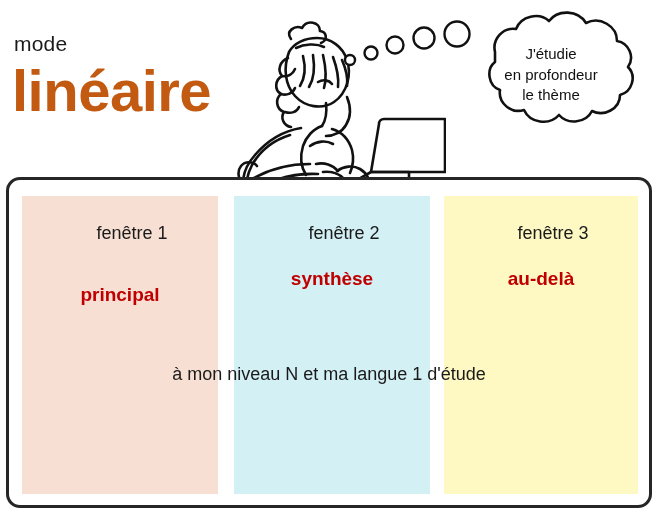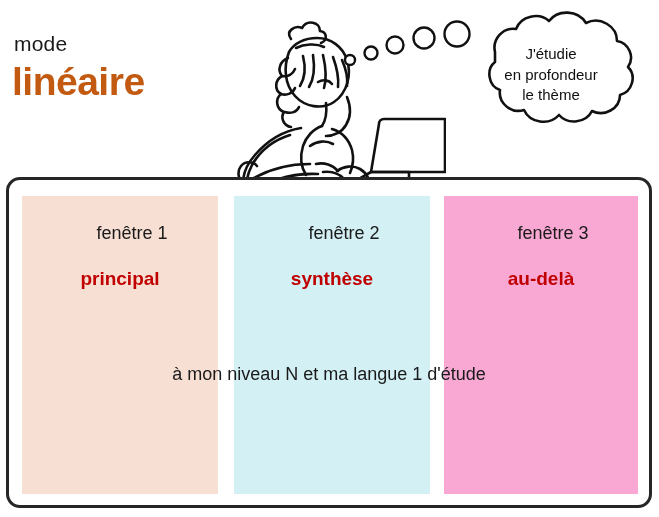--- a/index.html
+++ b/index.html
@@ -23,21 +23,21 @@
     top: 33px;
     font-size: 21px;
     color: #1a1a1a;
     letter-spacing: 0.2px;
     line-height: 1;
   }
   #mode-name {
     position: absolute;
     left: 12px;
     top: 62px;
-    font-size: 39px;
+    font-size: 58px;
     font-weight: bold;
     color: #C35A11;
     line-height: 1;
     letter-spacing: -0.5px;
   }
 
   
   #illustration {
     position: absolute;
     left: 206px;
@@ -225,28 +225,28 @@
     <span>J'étudie</span>
     <span>en profondeur</span>
     <span>le thème</span>
   </div>
 </div>
 
 <div id="main-panel" style="border-color: rgb(38, 38, 38);"></div>
 
 <div class="window-col" id="window-col-1" style="background: rgb(247, 223, 211);">
   <div class="col-title">fenêtre 1</div>
-  <div class="col-value" style="color: rgb(192, 0, 0);">principal</div>
+  <div class="col-value" style="color: rgb(192, 0, 0); margin-top: 16px;">principal</div>
 </div>
 
 <div class="window-col" id="window-col-2" style="background: rgb(211, 240, 245);">
   <div class="col-title">fenêtre 2</div>
   <div class="col-value" style="color: rgb(192, 0, 0);">synthèse</div>
 </div>
 
-<div class="window-col" id="window-col-3" style="background: #f9a8d4;">
+<div class="window-col" id="window-col-3" style="background: #fef9c3;">
   <div class="col-title">fenêtre 3</div>
   <div class="col-value" style="color: rgb(192, 0, 0);">au-delà</div>
 </div>
 
 <div id="shared-note">
   <div>à mon niveau N et ma langue 1 d'étude</div>
 </div>
 
 </body></html>

